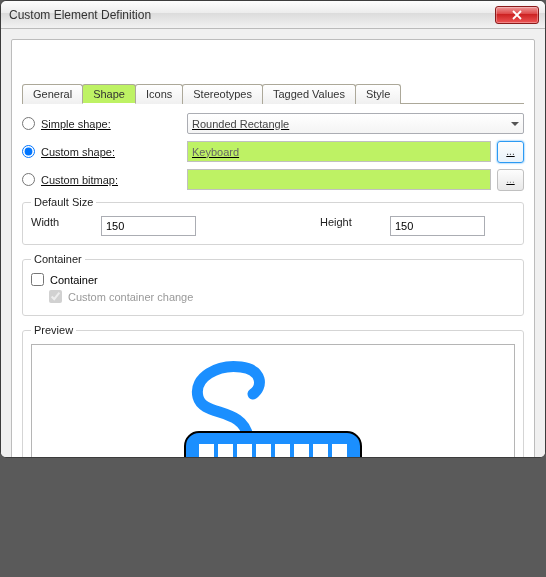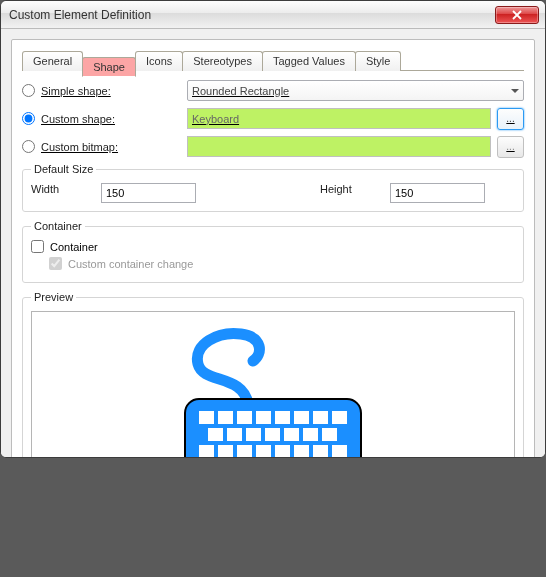--- a/index.html
+++ b/index.html
@@ -3,23 +3,23 @@
 <meta charset="utf-8">
 <style>
 * { box-sizing: border-box; margin: 0; padding: 0; }
 body { font-family: "Segoe UI", Tahoma, sans-serif; font-size: 11px; background: #5a5a5a; width: 546px; height: 577px; }
 .window { background: #fff; border: 1px solid #3c3c3c; border-radius: 6px; width: 546px; height: 458px; box-shadow: inset 0 0 0 1px #fff; position: relative; overflow: hidden; }
 .titlebar { height: 28px; background: linear-gradient(to bottom, #fdfdfd 0%, #ececec 45%, #dcdcdc 46%, #f2f2f2 100%); border-bottom: 1px solid #bbb; display: flex; align-items: center; padding: 0 6px; border-radius: 6px 6px 0 0; }
 .titlebar-title { flex: 1; font-size: 12px; color: #333; padding-left: 2px; }
 .close-btn { width: 44px; height: 18px; background: linear-gradient(to bottom, #e99 0%, #d44 45%, #c22 46%, #e55 100%); border: 1px solid #8a1a1a; border-radius: 3px; display: flex; align-items: center; justify-content: center; color: #fff; font-weight: bold; font-size: 10px; cursor: pointer; box-shadow: inset 0 0 0 1px rgba(255,255,255,0.3); }
 .content { padding: 10px; background: #f0f0f0; position: absolute; top: 28px; bottom: 0; left: 0; right: 0; }
 .panel { background: #fff; border: 1px solid #bcbcbc; padding: 10px 10px 6px 10px; border-radius: 2px; height: 490px; }
-.tabs { display: flex; border-bottom: 1px solid #aca899; margin-bottom: 8px; }
+.tabs { display: flex; border-bottom: 1px solid #aca899; margin-bottom: 8px; margin-top: 33px; }
 .tab { padding: 3px 10px; border: 1px solid #aca899; border-bottom: none; background: linear-gradient(to bottom, #fff, #f0f0f0); margin-right: -1px; border-radius: 3px 3px 0 0; font-size: 11px; cursor: pointer; position: relative; top: 1px; color: #333; }
-.tab.active { background: #fca5a5; border-bottom: 1px solid #fff; top: 7px; z-index: 2; }
+.tab.active { background: #bef264; border-bottom: 1px solid #fff; top: 1px; z-index: 2; }
 .row { display: flex; align-items: center; margin-bottom: 5px; gap: 6px; text-decoration: underline; }
 .radio-row { display: flex; align-items: center; gap: 6px; height: 23px; }
 .radio { width: 13px; height: 13px; }
 .radio-label { width: 140px; font-size: 11px; color: #222; }
 .combo { flex: 1; height: 21px; border: 1px solid #abadb3; background: linear-gradient(to bottom,#fff,#f4f4f4); border-radius: 2px; display: flex; align-items: center; padding: 0 4px; font-size: 11px; position: relative; color: #444; }
 .combo .arrow { position: absolute; right: 4px; top: 50%; transform: translateY(-50%); border-left: 4px solid transparent; border-right: 4px solid transparent; border-top: 4px solid #555; }
 .textbox { flex: 1; height: 21px; border: 1px solid #abadb3; padding: 2px 4px; font-size: 11px; font-family: inherit; }
 .textbox.readonly { background: #bef264; color: #666; border-color: #c0c0c0; }
 .browse-btn { width: 27px; height: 22px; border: 1px solid #6fb7e9; background: linear-gradient(to bottom,#fdfdfd,#e8f2fa); border-radius: 3px; font-size: 10px; color: #444; cursor: pointer; display: flex; align-items: center; justify-content: center; }
 .browse-btn.highlight { border: 1px solid #2b9af3; box-shadow: 0 0 2px #2b9af3; }

